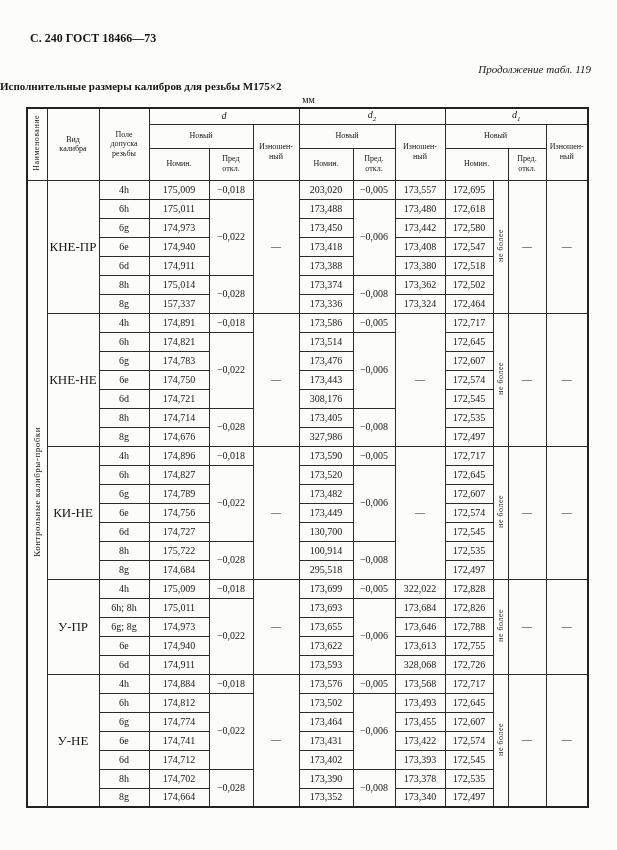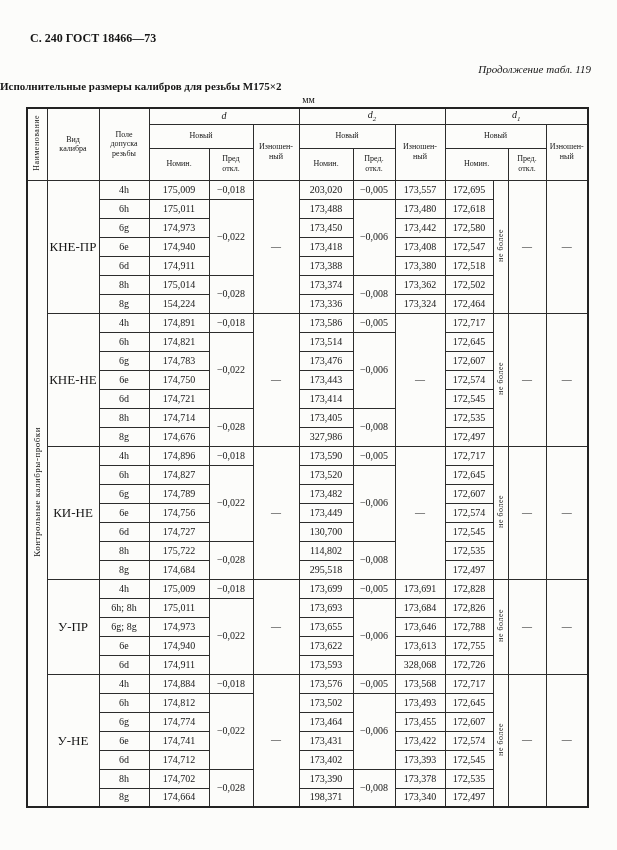--- a/index.html
+++ b/index.html
@@ -160,21 +160,21 @@
           <td class="tol">8h</td>
           <td class="num">175,014</td>
           <td rowspan="2" class="num">−0,028</td>
           <td class="num">173,374</td>
           <td rowspan="2" class="num">−0,008</td>
           <td class="num">173,362</td>
           <td class="num">172,502</td>
         </tr>
         <tr>
           <td class="tol">8g</td>
-          <td class="num">154,224</td>
+          <td class="num">157,337</td>
           <td class="num">173,336</td>
           <td class="num">173,324</td>
           <td class="num">172,464</td>
         </tr>
         <tr>
           <td rowspan="7" class="vid">КНЕ-НЕ</td>
           <td class="tol">4h</td>
           <td class="num">174,891</td>
           <td class="num">−0,018</td>
           <td rowspan="7" class="num">—</td>
@@ -202,21 +202,21 @@
         </tr>
         <tr>
           <td class="tol">6e</td>
           <td class="num">174,750</td>
           <td class="num">173,443</td>
           <td class="num">172,574</td>
         </tr>
         <tr>
           <td class="tol">6d</td>
           <td class="num">174,721</td>
-          <td class="num">173,414</td>
+          <td class="num">308,176</td>
           <td class="num">172,545</td>
         </tr>
         <tr>
           <td class="tol">8h</td>
           <td class="num">174,714</td>
           <td rowspan="2" class="num">−0,028</td>
           <td class="num">173,405</td>
           <td rowspan="2" class="num">−0,008</td>
           <td class="num">172,535</td>
         </tr>
@@ -263,39 +263,39 @@
         <tr>
           <td class="tol">6d</td>
           <td class="num">174,727</td>
           <td class="num">130,700</td>
           <td class="num">172,545</td>
         </tr>
         <tr>
           <td class="tol">8h</td>
           <td class="num">175,722</td>
           <td rowspan="2" class="num">−0,028</td>
-          <td class="num">114,802</td>
+          <td class="num">100,914</td>
           <td rowspan="2" class="num">−0,008</td>
           <td class="num">172,535</td>
         </tr>
         <tr>
           <td class="tol">8g</td>
           <td class="num">174,684</td>
           <td class="num">295,518</td>
           <td class="num">172,497</td>
         </tr>
         <tr>
           <td rowspan="5" class="vid">У-ПР</td>
           <td class="tol">4h</td>
           <td class="num">175,009</td>
           <td class="num">−0,018</td>
           <td rowspan="5" class="num">—</td>
           <td class="num">173,699</td>
           <td class="num">−0,005</td>
-          <td class="num">173,691</td>
+          <td class="num">322,022</td>
           <td class="num">172,828</td>
           <td rowspan="5" class="nb"><span class="vtext">не более</span></td>
           <td rowspan="5" class="num">—</td>
           <td rowspan="5" class="num">—</td>
         </tr>
         <tr>
           <td class="tol">6h; 8h</td>
           <td class="num">175,011</td>
           <td rowspan="4" class="num">−0,022</td>
           <td class="num">173,693</td>
@@ -373,20 +373,20 @@
           <td class="num">174,702</td>
           <td rowspan="2" class="num">−0,028</td>
           <td class="num">173,390</td>
           <td rowspan="2" class="num">−0,008</td>
           <td class="num">173,378</td>
           <td class="num">172,535</td>
         </tr>
         <tr>
           <td class="tol">8g</td>
           <td class="num">174,664</td>
-          <td class="num">198,371</td>
+          <td class="num">173,352</td>
           <td class="num">173,340</td>
           <td class="num">172,497</td>
         </tr>
       </tbody>
   </table>
 
 </div>
 
 </body></html>

